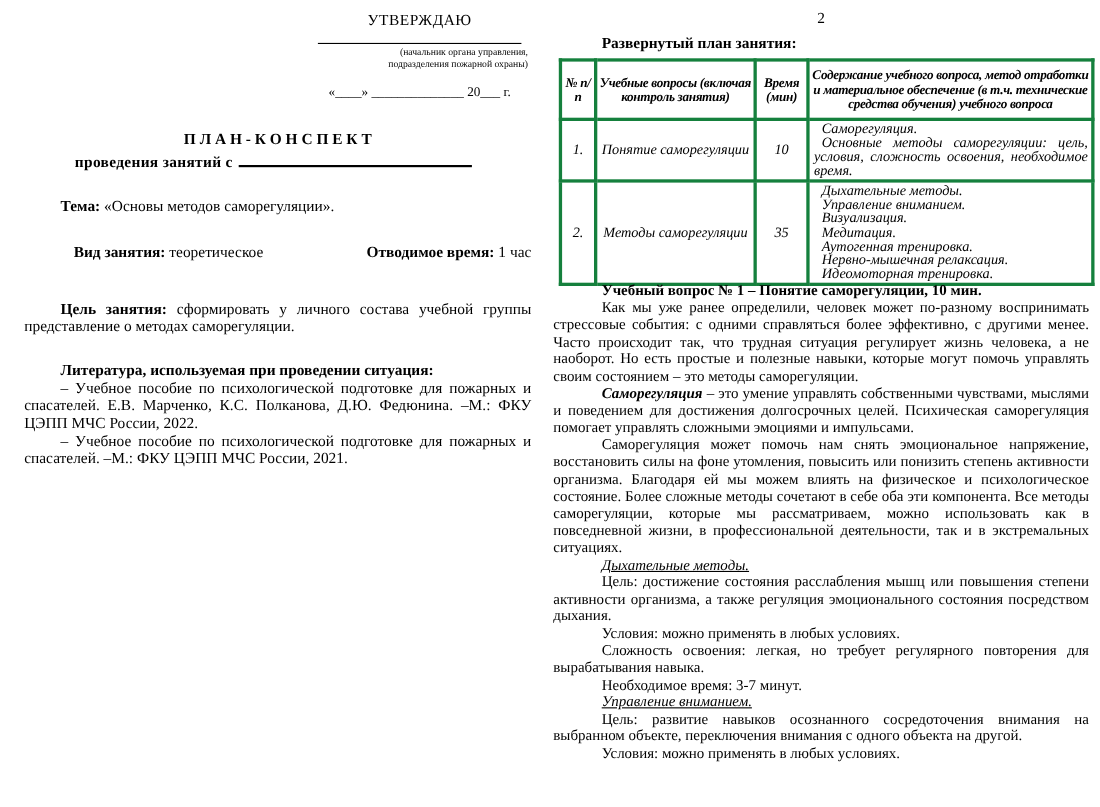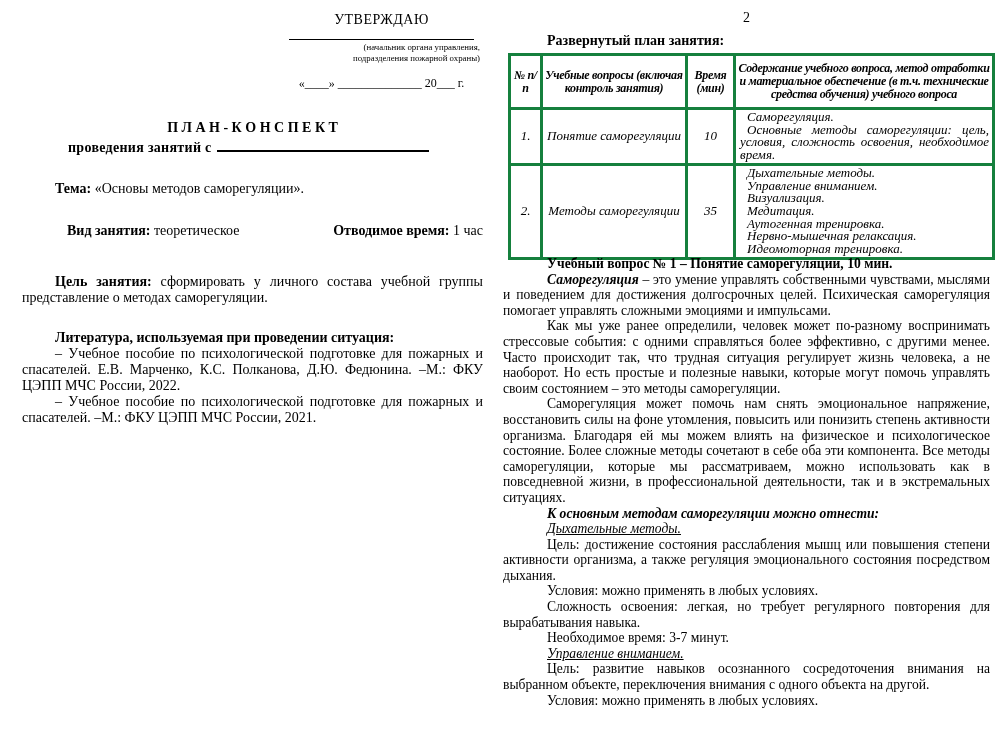--- a/index.html
+++ b/index.html
@@ -157,29 +157,26 @@
         <div>Аутогенная тренировка.</div>
         <div>Нервно-мышечная релаксация.</div>
         <div>Идеомоторная тренировка.</div>
       </td>
     </tr>
   </tbody>
     </table>
 
   <div class="body-text">
     <p class="q-heading">Учебный вопрос № 1 – Понятие саморегуляции, 10 мин.</p>
+    <p>Как мы уже ранее определили, человек может по-разному воспринимать стрессовые события: с одними справляться более эффективно, с другими менее. Часто происходит так, что трудная ситуация регулирует жизнь человека, а не наоборот. Но есть простые и полезные навыки, которые могут помочь управлять своим состоянием – это методы саморегуляции.</p>
     <p>
       <span class="bi">Саморегуляция</span>
       <span>– это умение управлять собственными чувствами, мыслями и поведением для достижения долгосрочных целей. Психическая саморегуляция помогает управлять сложными эмоциями и импульсами.</span>
     </p>
-    <p>Как мы уже ранее определили, человек может по-разному воспринимать стрессовые события: с одними справляться более эффективно, с другими менее. Часто происходит так, что трудная ситуация регулирует жизнь человека, а не наоборот. Но есть простые и полезные навыки, которые могут помочь управлять своим состоянием – это методы саморегуляции.</p>
     <p>Саморегуляция может помочь нам снять эмоциональное напряжение, восстановить силы на фоне утомления, повысить или понизить степень активности организма. Благодаря ей мы можем влиять на физическое и психологическое состояние. Более сложные методы сочетают в себе оба эти компонента. Все методы саморегуляции, которые мы рассматриваем, можно использовать как в повседневной жизни, в профессиональной деятельности, так и в экстремальных ситуациях.</p>
-    <p>
-      <span class="bi">К основным методам саморегуляции можно отнести:</span>
-    </p>
     <p>
       <span class="iu">Дыхательные методы.</span>
     </p>
     <p>Цель: достижение состояния расслабления мышц или повышения степени активности организма, а также регуляция эмоционального состояния посредством дыхания.</p>
     <p>Условия: можно применять в любых условиях.</p>
     <p>Сложность освоения: легкая, но требует регулярного повторения для вырабатывания навыка.</p>
     <p>Необходимое время: 3-7 минут.</p>
     <p class="gap">
       <span class="iu">Управление вниманием.</span>
     </p>

